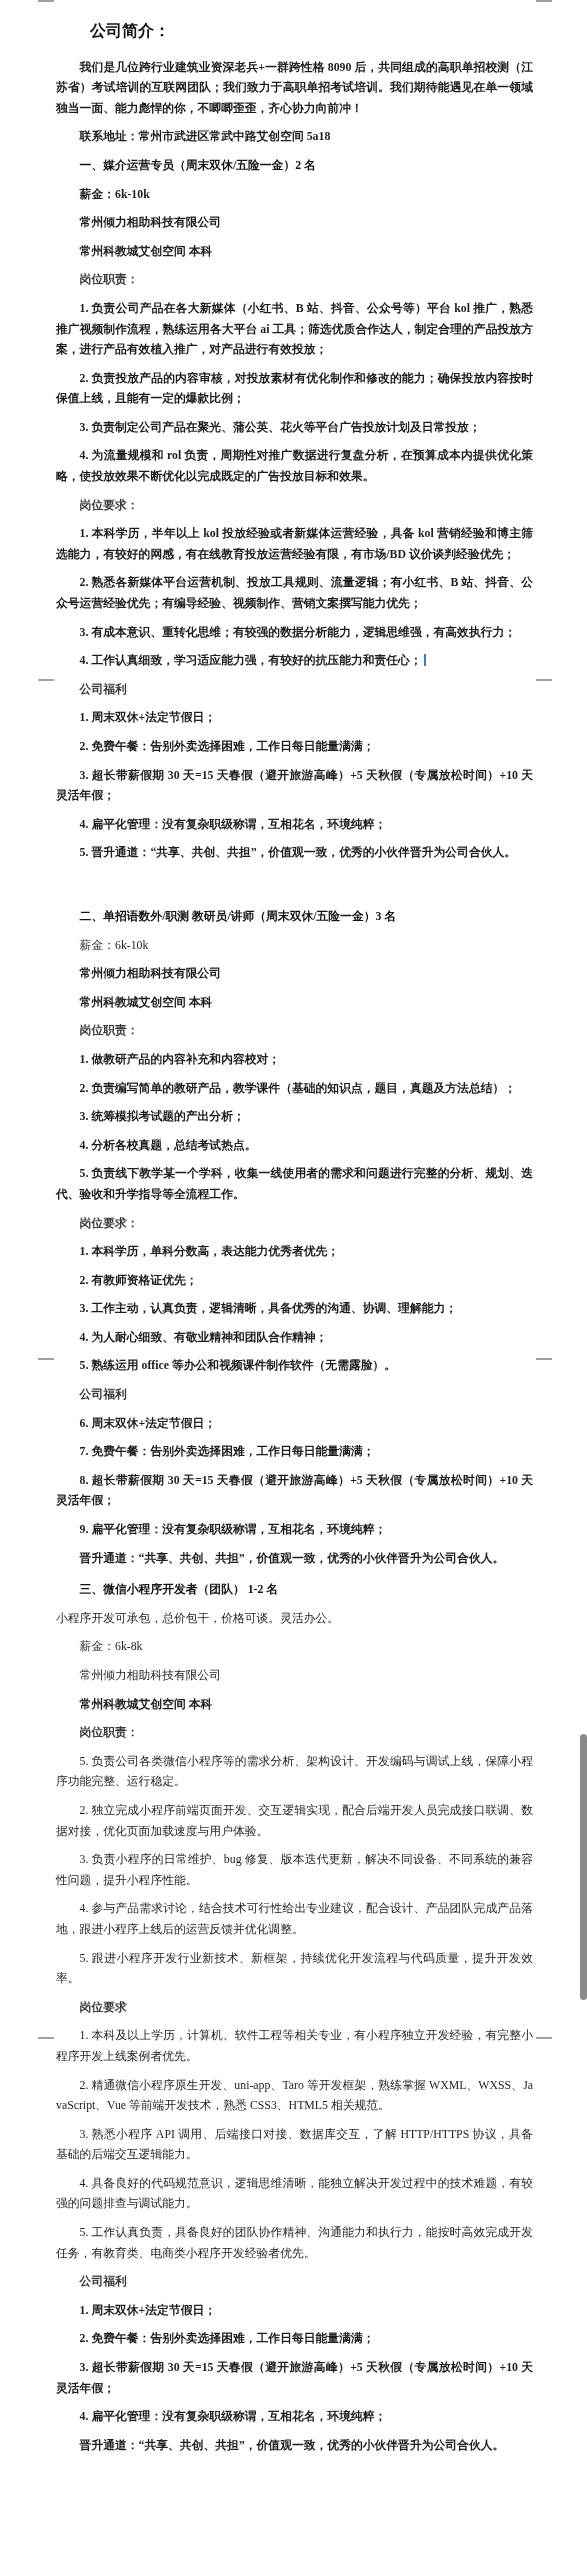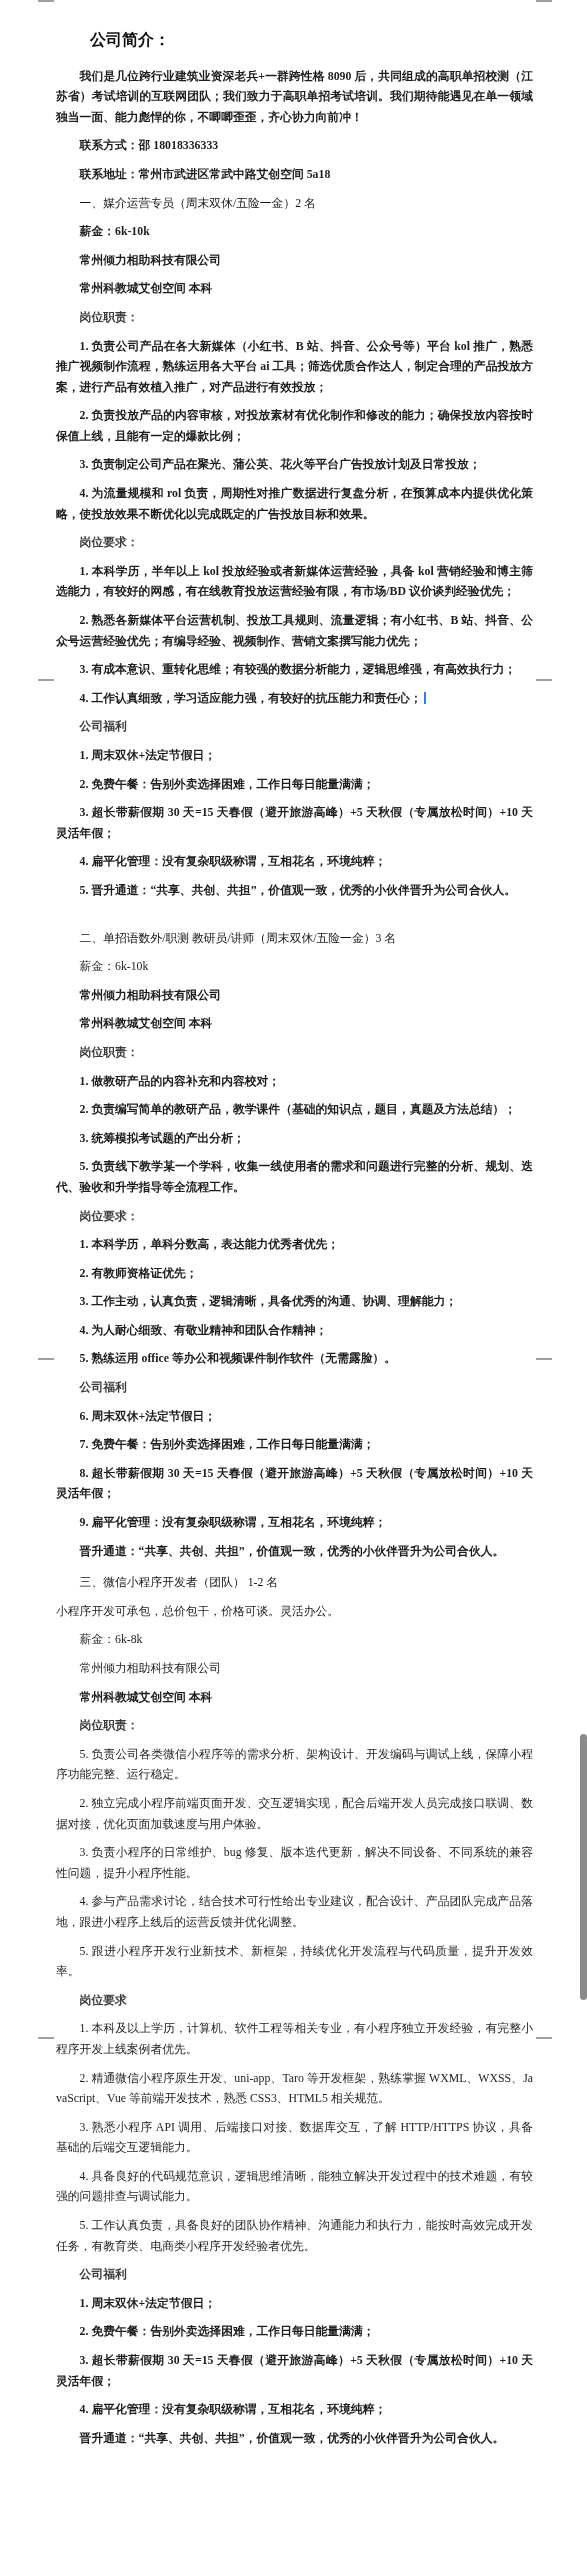--- a/index.html
+++ b/index.html
@@ -7,41 +7,41 @@
     width: 588px;
     height: 2576px;
     position: relative;
     background: #ffffff;
     overflow: hidden;
     font-family: "Liberation Serif", "DejaVu Serif", serif;
   }
   .doc {
     position: absolute;
     left: 56px;
-    top: 26px;
+    top: 17px;
     width: 477px;
   }
   .doc-title {
     font-size: 16px;
     font-weight: bold;
     color: #111;
     margin: 2.9px 0 14.7px 34px;
     line-height: 22px;
   }
   .blk {
     font-size: 11.8px;
     line-height: 20.6px;
     margin: 8px 0;
     color: #1d1d1d;
     text-align: justify;
     text-indent: 2em;
     word-break: break-all;
   }
   .para-bold { font-weight: bold; }
-  .heading { font-weight: normal; color: #141414; }
+  .heading { font-weight: bold; color: #141414; }
   .label { color: #3a3a3a; font-weight: bold; }
   .para-noindent { text-indent: 0; }
   .caret {
     display: inline-block;
     width: 2.2px;
     height: 12.5px;
     margin-left: 2.2px;
     vertical-align: -2.2px;
   }
   .page-mark {
@@ -55,21 +55,20 @@
     border-radius: 3.7px;
   }
 </style>
 </head>
 <body>
 
 <div class="doc">
   <div class="doc-title">公司简介：</div>
   <div id="doc-blocks">
       <p class="blk para-bold">我们是几位跨行业建筑业资深老兵+一群跨性格 8090 后，共同组成的高职单招校测（江苏省）考试培训的互联网团队；我们致力于高职单招考试培训。我们期待能遇见在单一领域独当一面、能力彪悍的你，不唧唧歪歪，齐心协力向前冲！</p>
-      <p class="blk para-bold">联系方式：邵 18018336333</p>
       <p class="blk para-bold">联系地址：常州市武进区常武中路艾创空间 5a18</p>
       <p class="blk heading">一、媒介运营专员（周末双休/五险一金）2 名</p>
       <p class="blk para-bold">薪金：6k-10k</p>
       <p class="blk para-bold">常州倾力相助科技有限公司</p>
       <p class="blk para-bold">常州科教城艾创空间 本科</p>
       <p class="blk label">岗位职责：</p>
       <p class="blk para-bold">1. 负责公司产品在各大新媒体（小红书、B 站、抖音、公众号等）平台 kol 推广，熟悉推广视频制作流程，熟练运用各大平台 ai 工具；筛选优质合作达人，制定合理的产品投放方案，进行产品有效植入推广，对产品进行有效投放；</p>
       <p class="blk para-bold">2. 负责投放产品的内容审核，对投放素材有优化制作和修改的能力；确保投放内容按时保值上线，且能有一定的爆款比例；</p>
       <p class="blk para-bold">3. 负责制定公司产品在聚光、蒲公英、花火等平台广告投放计划及日常投放；</p>
       <p class="blk para-bold">4. 为流量规模和 rol 负责，周期性对推广数据进行复盘分析，在预算成本内提供优化策略，使投放效果不断优化以完成既定的广告投放目标和效果。</p>
@@ -77,28 +76,29 @@
       <p class="blk para-bold">1. 本科学历，半年以上 kol 投放经验或者新媒体运营经验，具备 kol 营销经验和博主筛选能力，有较好的网感，有在线教育投放运营经验有限，有市场/BD 议价谈判经验优先；</p>
       <p class="blk para-bold">2. 熟悉各新媒体平台运营机制、投放工具规则、流量逻辑；有小红书、B 站、抖音、公众号运营经验优先；有编导经验、视频制作、营销文案撰写能力优先；</p>
       <p class="blk para-bold">3. 有成本意识、重转化思维；有较强的数据分析能力，逻辑思维强，有高效执行力；</p>
       <p class="blk para-bold">4. 工作认真细致，学习适应能力强，有较好的抗压能力和责任心；<span class="caret" style="background: rgb(46, 123, 240);"></span></p>
       <p class="blk label">公司福利</p>
       <p class="blk para-bold">1. 周末双休+法定节假日；</p>
       <p class="blk para-bold">2. 免费午餐：告别外卖选择困难，工作日每日能量满满；</p>
       <p class="blk para-bold">3. 超长带薪假期 30 天=15 天春假（避开旅游高峰）+5 天秋假（专属放松时间）+10 天灵活年假；</p>
       <p class="blk para-bold">4. 扁平化管理：没有复杂职级称谓，互相花名，环境纯粹；</p>
       <p class="blk para-bold">5. 晋升通道：“共享、共创、共担”，价值观一致，优秀的小伙伴晋升为公司合伙人。</p>
-      <p class="blk heading" style="margin-top: 27px;">二、单招语数外/职测 教研员/讲师（周末双休/五险一金）3 名</p>
+      <p class="blk heading" style="margin-top: 43px;">二、单招语数外/职测 教研员/讲师（周末双休/五险一金）3 名</p>
       <p class="blk para">薪金：6k-10k</p>
       <p class="blk para-bold">常州倾力相助科技有限公司</p>
       <p class="blk para-bold">常州科教城艾创空间 本科</p>
       <p class="blk label">岗位职责：</p>
       <p class="blk para-bold">1. 做教研产品的内容补充和内容校对；</p>
       <p class="blk para-bold">2. 负责编写简单的教研产品，教学课件（基础的知识点，题目，真题及方法总结）；</p>
       <p class="blk para-bold">3. 统筹模拟考试题的产出分析；</p>
+      <p class="blk para-bold">4. 分析各校真题，总结考试热点。</p>
       <p class="blk para-bold">5. 负责线下教学某一个学科，收集一线使用者的需求和问题进行完整的分析、规划、迭代、验收和升学指导等全流程工作。</p>
       <p class="blk label">岗位要求：</p>
       <p class="blk para-bold">1. 本科学历，单科分数高，表达能力优秀者优先；</p>
       <p class="blk para-bold">2. 有教师资格证优先；</p>
       <p class="blk para-bold">3. 工作主动，认真负责，逻辑清晰，具备优秀的沟通、协调、理解能力；</p>
       <p class="blk para-bold">4. 为人耐心细致、有敬业精神和团队合作精神；</p>
       <p class="blk para-bold">5. 熟练运用 office 等办公和视频课件制作软件（无需露脸）。</p>
       <p class="blk label">公司福利</p>
       <p class="blk para-bold">6. 周末双休+法定节假日；</p>
       <p class="blk para-bold">7. 免费午餐：告别外卖选择困难，工作日每日能量满满；</p>

